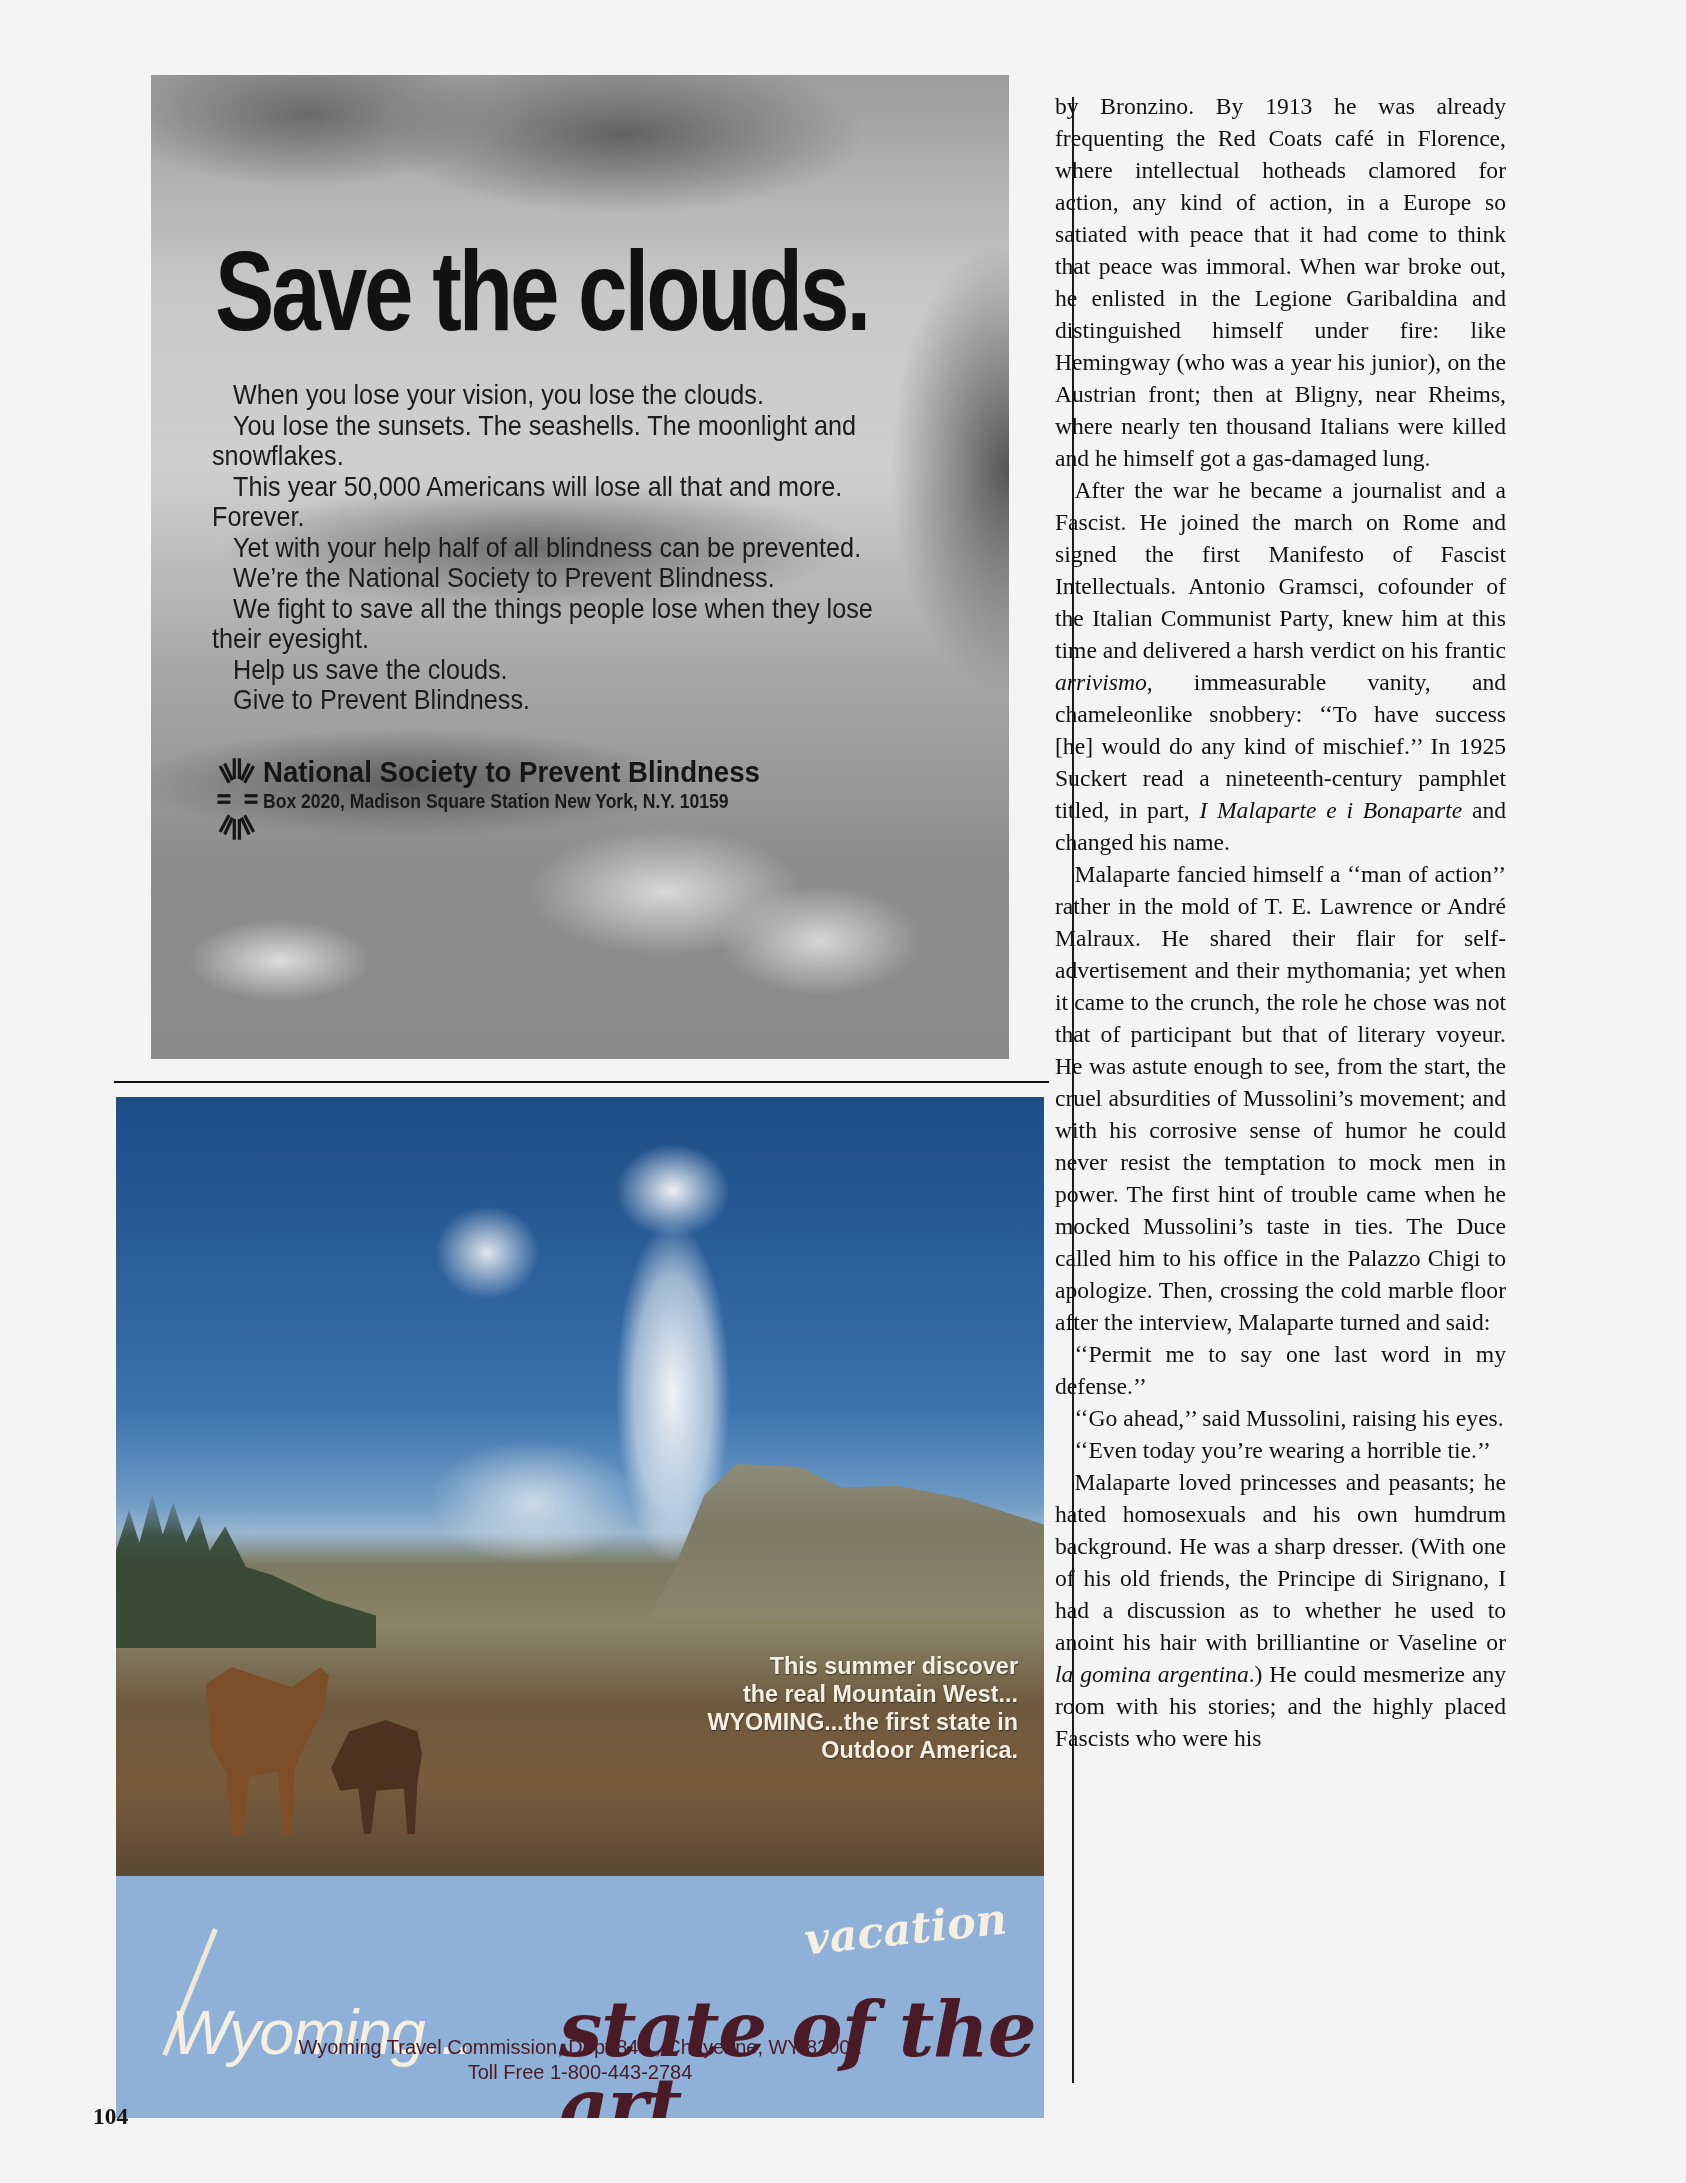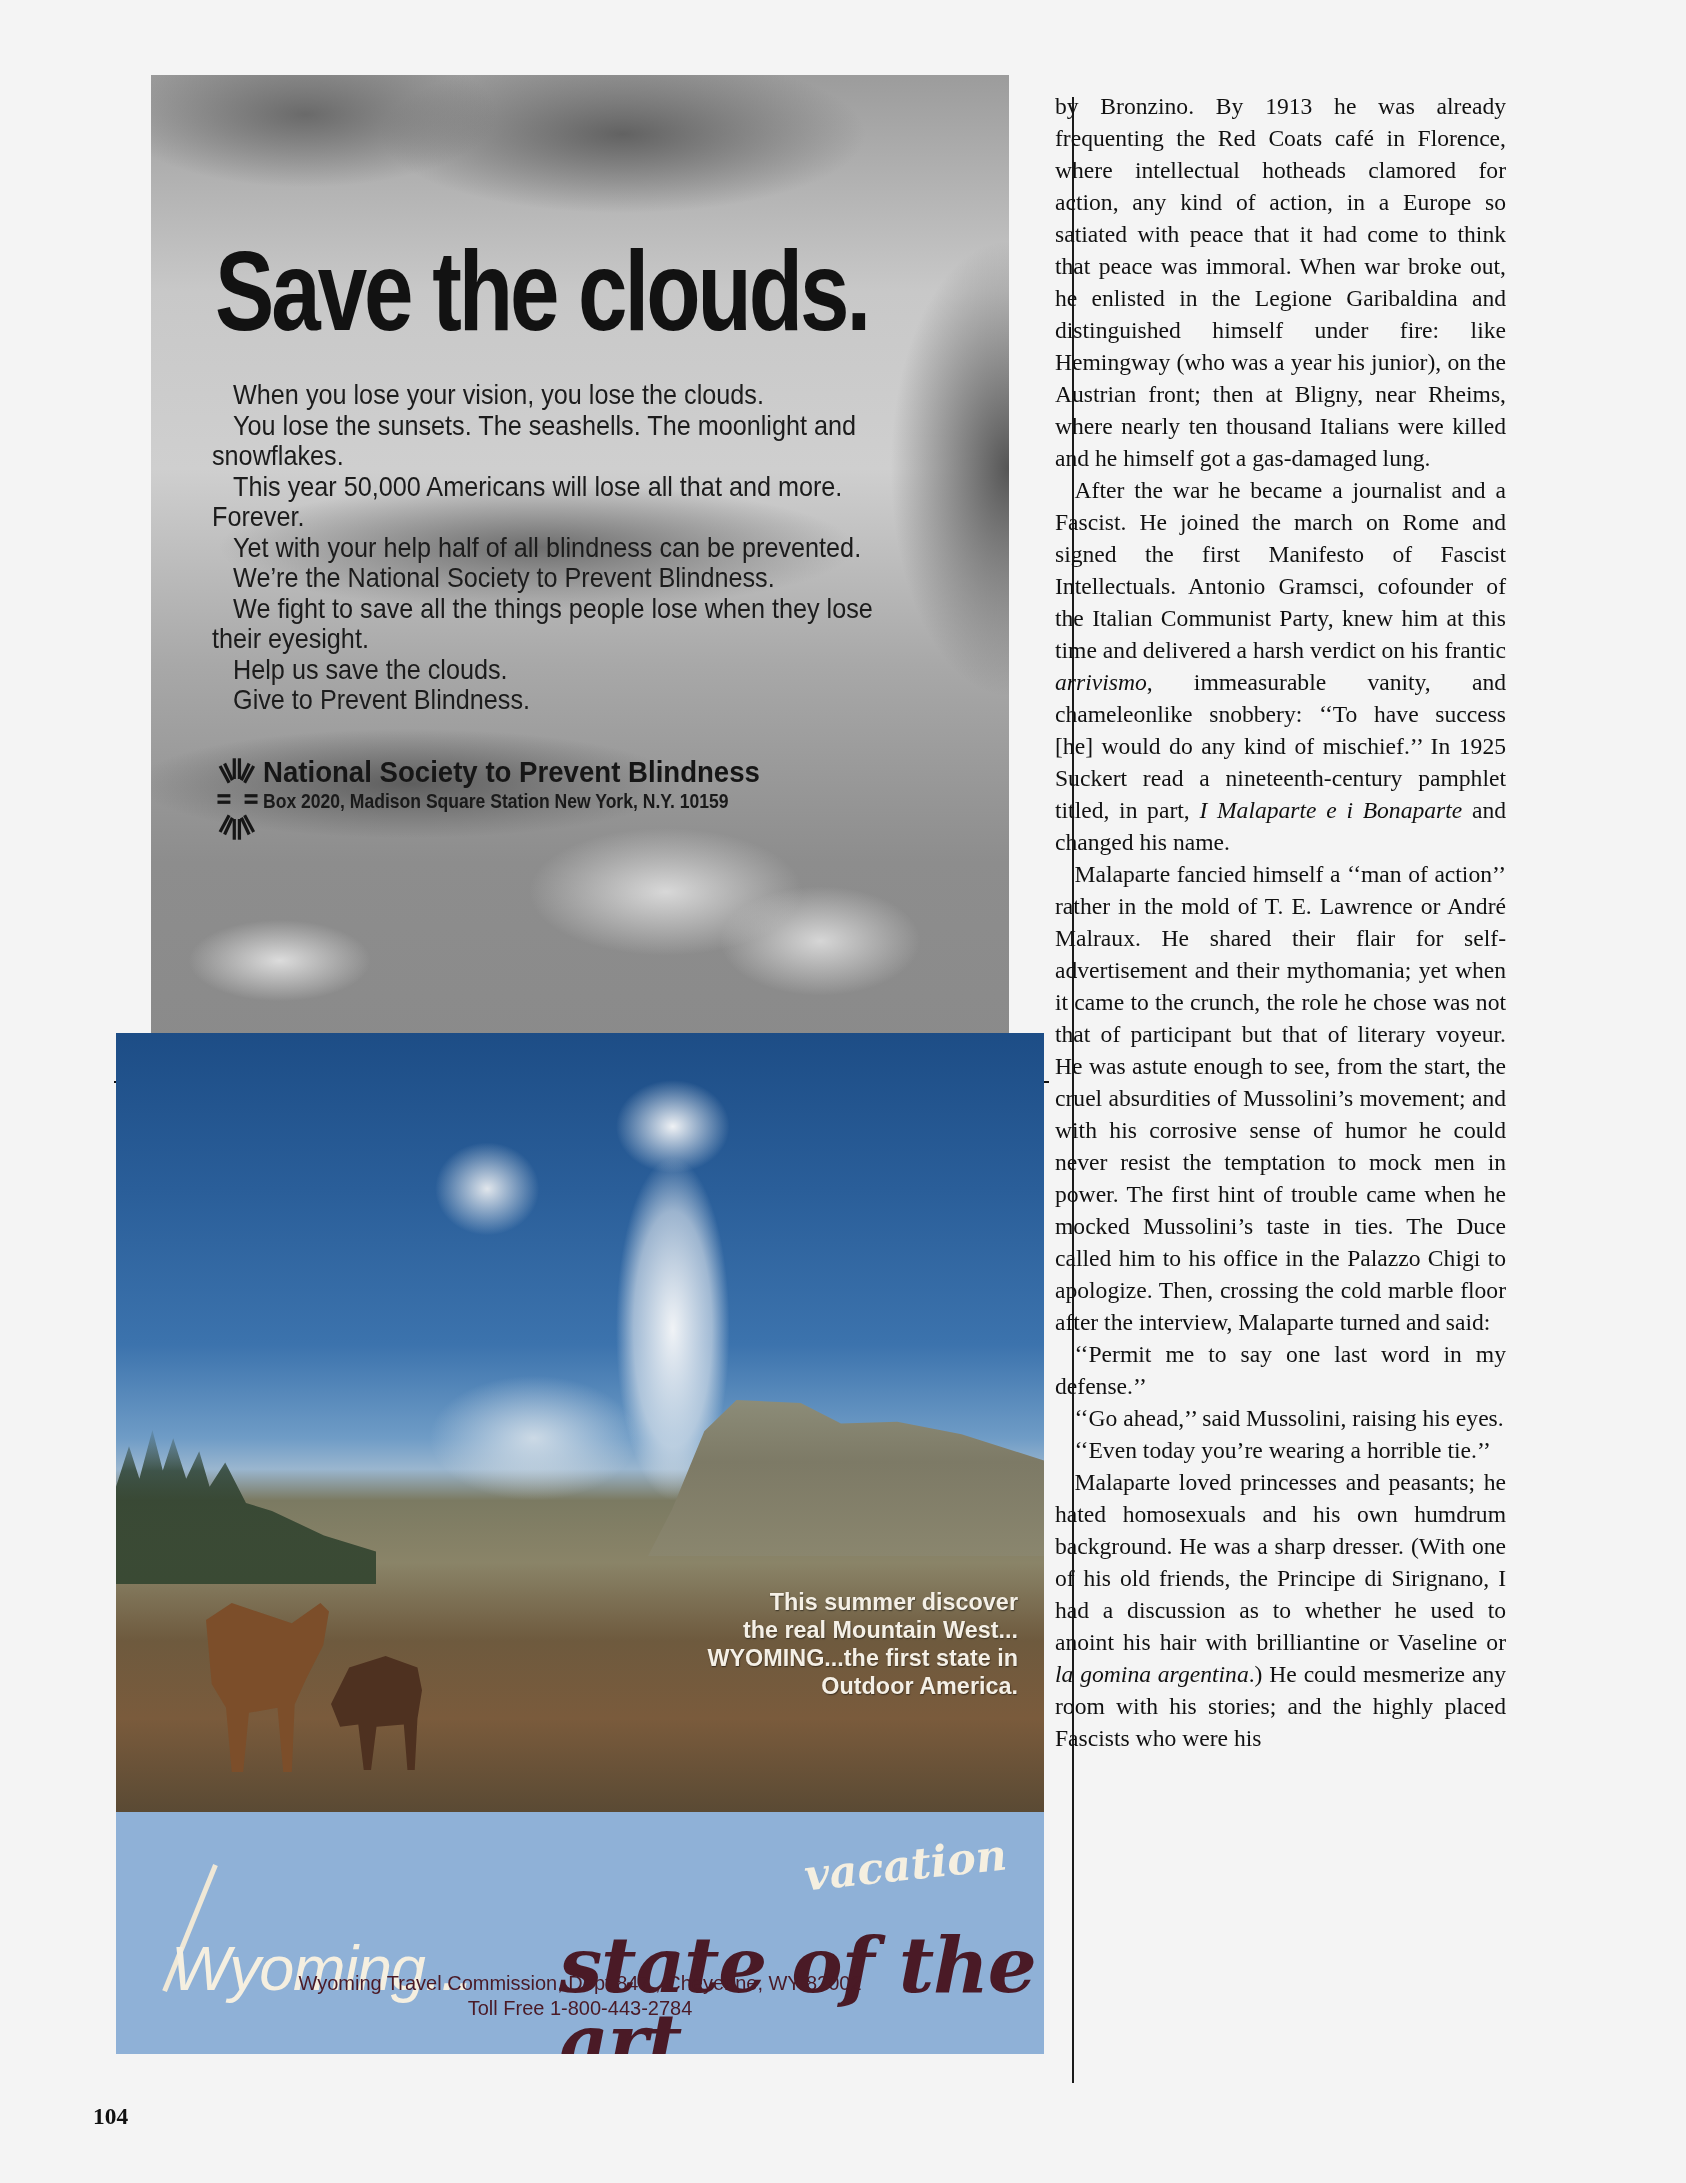--- a/index.html
+++ b/index.html
@@ -80,21 +80,21 @@
   }
 
   
   #column-rule {
     position: absolute; left: 1072px; top: 97px;
     width: 1.9px; height: 1986px; background: #1a1a1a;
   }
 
   
   #ad-wyoming {
-    position: absolute; left: 116px; top: 1033px;
+    position: absolute; left: 116px; top: 1097px;
     width: 928px; height: 1021px;
     overflow: hidden;
   }
   #ad-wyoming .photo {
     position: absolute; left: 0; top: 0; width: 928px; height: 779px;
     background:
       radial-gradient(ellipse 71px 214px at 60% 38%, rgba(250,250,250,0.95) 0%, rgba(230,235,240,0.6) 55%, rgba(200,210,225,0) 80%),
       radial-gradient(ellipse 71px 58px at 60% 12%, rgba(250,250,250,0.95) 0%, rgba(240,240,240,0) 80%),
       radial-gradient(ellipse 65px 58px at 40% 20%, rgba(245,245,245,0.9) 0%, rgba(240,240,240,0) 80%),
       radial-gradient(ellipse 130px 78px at 45% 52%, rgba(235,238,240,0.75) 0%, rgba(230,232,236,0) 80%),

